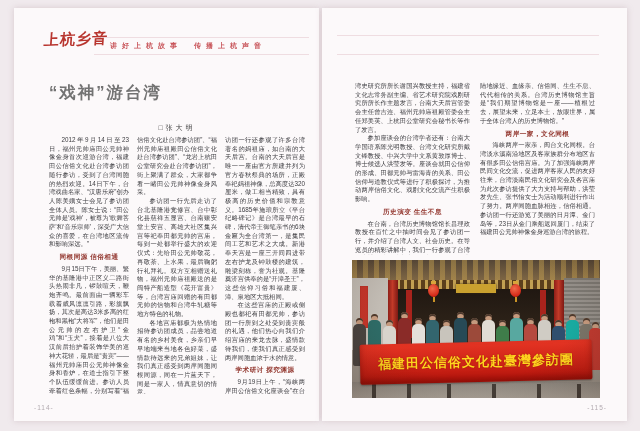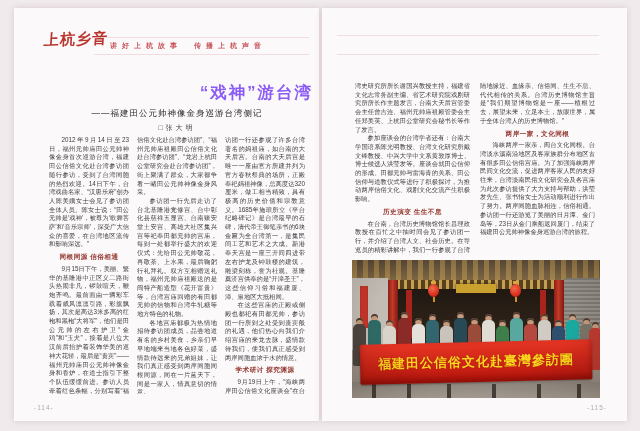--- a/index.html
+++ b/index.html
@@ -38,22 +38,22 @@
   .section-header{
     position:absolute;right:30px;top:31px;
     font-size:10px;color:#e23c48;font-weight:600;letter-spacing:4px;
     white-space:nowrap;
   }
   .r-rule-top{left:15px;right:28px;top:27px;}
   .r-rule-bot{left:15px;right:28px;top:46px;}
 
   
   .article-title{
-    position:absolute;left:43px;width:256px;top:74px;
-    text-align:right;font-size:16.5px;font-weight:bold;color:#8b5cf6;
+    position:absolute;left:35px;width:256px;top:74px;
+    text-align:left;font-size:16.5px;font-weight:bold;color:#737373;
     letter-spacing:2px;
   }
   .article-subtitle{
     position:absolute;left:35px;width:256px;top:100px;
     text-align:center;font-size:8.5px;color:#2c2c2e;letter-spacing:1px;
   }
   .article-author{
     position:absolute;left:35px;width:256px;top:115px;
     text-align:center;font-size:7px;color:#444;letter-spacing:3px;
   }
@@ -138,21 +138,20 @@
 
 <div class="canvas">
 
   <div class="page left">
     <div class="rule l-rule-top"></div>
     <div class="rule l-rule-bot"></div>
     <span class="logo">上杭乡音</span>
     <span class="slogan">讲好上杭故事　传播上杭声音</span>
 
     <div class="article-title">“戏神”游台湾</div>
-    <div class="article-subtitle">——福建田公元帅神像金身巡游台湾侧记</div>
     <div class="article-author">□张大明</div>
 
     <div class="columns cols-left">
       <div class="col">
           <div class="para">2012年9月14日至23日，福州元帅庙田公元帅神像金身首次巡游台湾，福建田公信俗文化赴台湾参访团随行参访，受到了台湾同胞的热烈欢迎。14日下午，台湾戏曲名家、“汉唐乐府”创办人陈美娥女士会见了参访团全体人员。陈女士说：“田公元帅是‘戏神’，被尊为‘歌舞菩萨’和‘音乐宗师’，深受广大信众的喜爱，在台湾地区流传和影响深远。”</div>
           <div class="sec-h">同根同源 信俗相通</div>
           <div class="para">9月15日下午，美丽、繁华的基隆港中正区义二路街头热闹非凡，锣鼓喧天，鞭炮齐鸣。最前面由一辆彩车载着威风凛凛引路，彩旗飘扬，其次是高达3米多高的红袍和黑袍“大将军”，他们是田公元帅的左右护卫“金鸡”和“玉犬”，接着是八位大汉前后抬护着装饰华美的巡神大花轿，最后是“贵宾”——福州元帅庙田公元帅神像金身和香炉，在道士指引下整个队伍缓缓前进。参访人员牵着红色条幅，分别写着“福州元帅祖殿田公元帅金身巡游台湾”、“福建田公</div>
         </div>
       <div class="col">
           <div class="para cont">信俗文化赴台湾参访团”、“福州元帅庙祖殿田公信俗文化赴台湾参访团”、“龙岩上杭田公堂研究会赴台湾参访团”，街上聚满了群众，大家都争看一睹田公元帅神像金身风采。</div>

